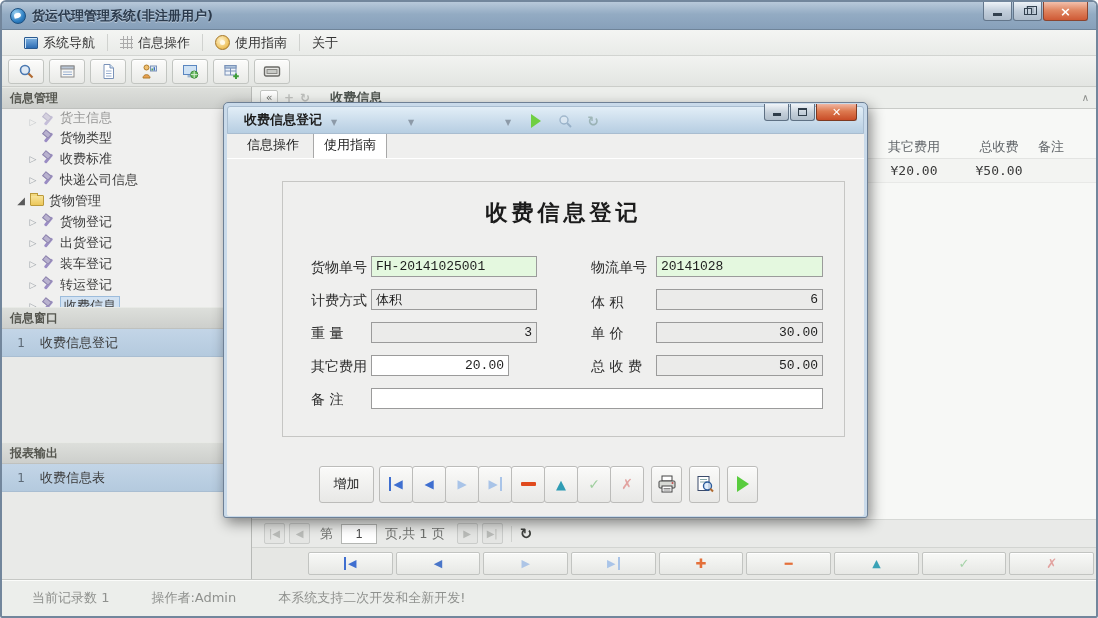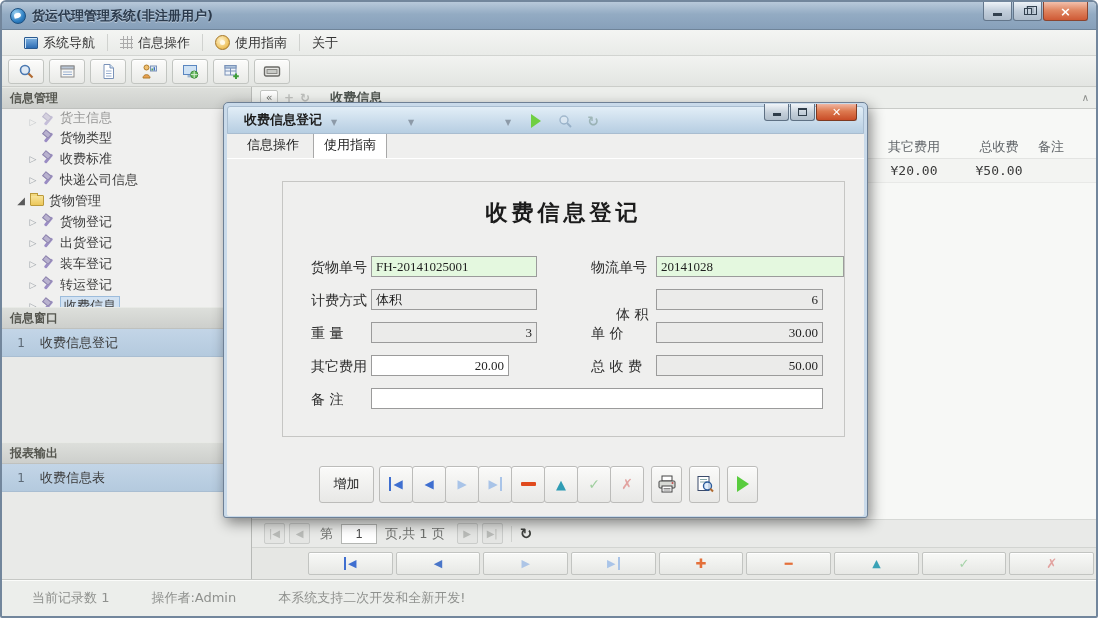--- a/index.html
+++ b/index.html
@@ -129,21 +129,21 @@
   .dlg-winbtn .max-glyph { width:9px; height:8px; border:1px solid #2f3d4a; border-top:2px solid #2f3d4a; }
 
   .dlg-tabs { height:25px; background:#efefee; display:flex; align-items:flex-end; padding-left:10px; gap:4px; border-bottom:1px solid #fff; }
   .dlg-tab { font-size:13px; color:#222; padding:3px 10px 4px; }
   .dlg-tab.boxed { background:#fff; border:1px solid #a8a8a8; border-bottom:none; }
   .dlg-content { position:relative; height:357px; background:#efefee; border-radius:0 0 2px 2px; }
 
   .form-box { position:absolute; left:55px; top:22px; width:563px; height:256px; border:1px solid #c6c6c4; }
   .form-title { position:absolute; left:0; right:0; top:16px; text-align:center; font-size:22px; font-weight:bold; color:#1c1c1c; letter-spacing:4px; }
   .f-label { position:absolute; font-size:14px; color:#2e2e2e; white-space:pre; }
-  .f-input { position:absolute; height:21px; border:1px solid #9b9b9b; font-size:13px; font-family:Liberation Serif, serif;
+  .f-input { position:absolute; height:21px; border:1px solid #9b9b9b; font-size:13px; font-family:Liberation Mono, monospace;
     color:#1e1e1e; padding:0 4px; }
   .f-green { background:#e4f8df; }
   .f-gray { background:#ebebea; }
   .f-white { background:#fff; }
   .ta-r { text-align:right; }
 
   .dlg-btnbar { position:absolute; left:0; right:0; top:305px; height:40px; display:flex; align-items:center; padding-left:92px; gap:0; }
   .dbtn { height:37px; border:1px solid #bcbcba; border-radius:3px; background:linear-gradient(#fafaf9,#e8e8e6);
     display:flex; align-items:center; justify-content:center; box-shadow:inset 0 1px 0 #fff; }
   .dbtn.addbtn { width:55px; font-size:13px; color:#222; margin-right:6px; }
@@ -453,25 +453,25 @@
       <span class="dlg-tab boxed">使用指南</span>
     </div>
 
     <div class="dlg-content">
       <div class="form-box">
         <div class="form-title">收费信息登记</div>
 
         <span class="f-label" style="left:28px; top:77px;">货物单号</span>
         <input class="f-input f-green" style="left: 88px; top: 74px; width: 166px;" value="FH-20141025001">
         <span class="f-label" style="left:308px; top:77px;">物流单号</span>
-        <input class="f-input f-green" style="left: 373px; top: 74px; width: 188px;" value="20141028">
+        <input class="f-input f-green" style="left: 373px; top: 74px; width: 167px;" value="20141028">
 
         <span class="f-label" style="left:28px; top:110px;">计费方式</span>
         <input class="f-input f-gray" style="left: 88px; top: 107px; width: 166px;" readonly="" value="体积">
-        <span class="f-label" style="left:308px; top:124px;margin-left:25px;">体 积</span>
+        <span class="f-label" style="left:308px; top:112px;">体 积</span>
         <input class="f-input f-gray ta-r" style="left: 373px; top: 107px; width: 167px;" readonly="" value="6">
 
         <span class="f-label" style="left:28px; top:143px;">重 量</span>
         <input class="f-input f-gray ta-r" style="left: 88px; top: 140px; width: 166px;" readonly="" value="3">
         <span class="f-label" style="left:308px; top:143px;">单 价</span>
         <input class="f-input f-gray ta-r" style="left: 373px; top: 140px; width: 167px;" readonly="" value="30.00">
 
         <span class="f-label" style="left:28px; top:176px;">其它费用</span>
         <input class="f-input f-white ta-r" style="left: 88px; top: 173px; width: 138px;" value="20.00">
         <span class="f-label" style="left:308px; top:176px;">总 收 费</span>

